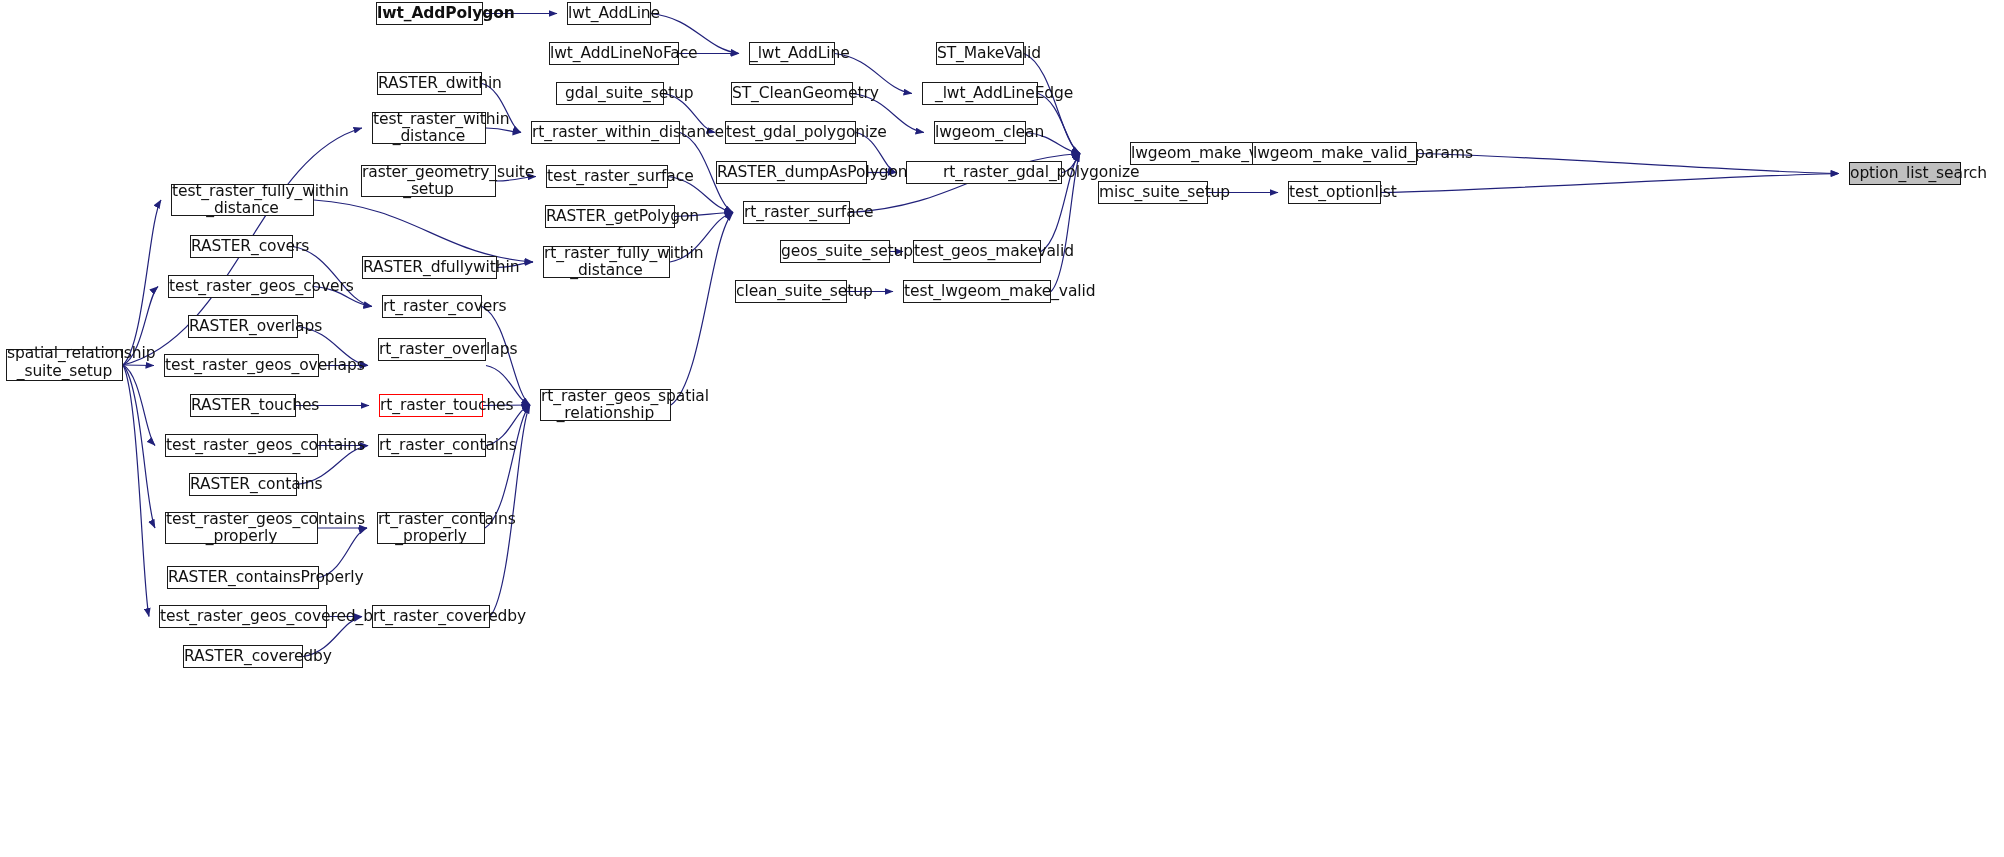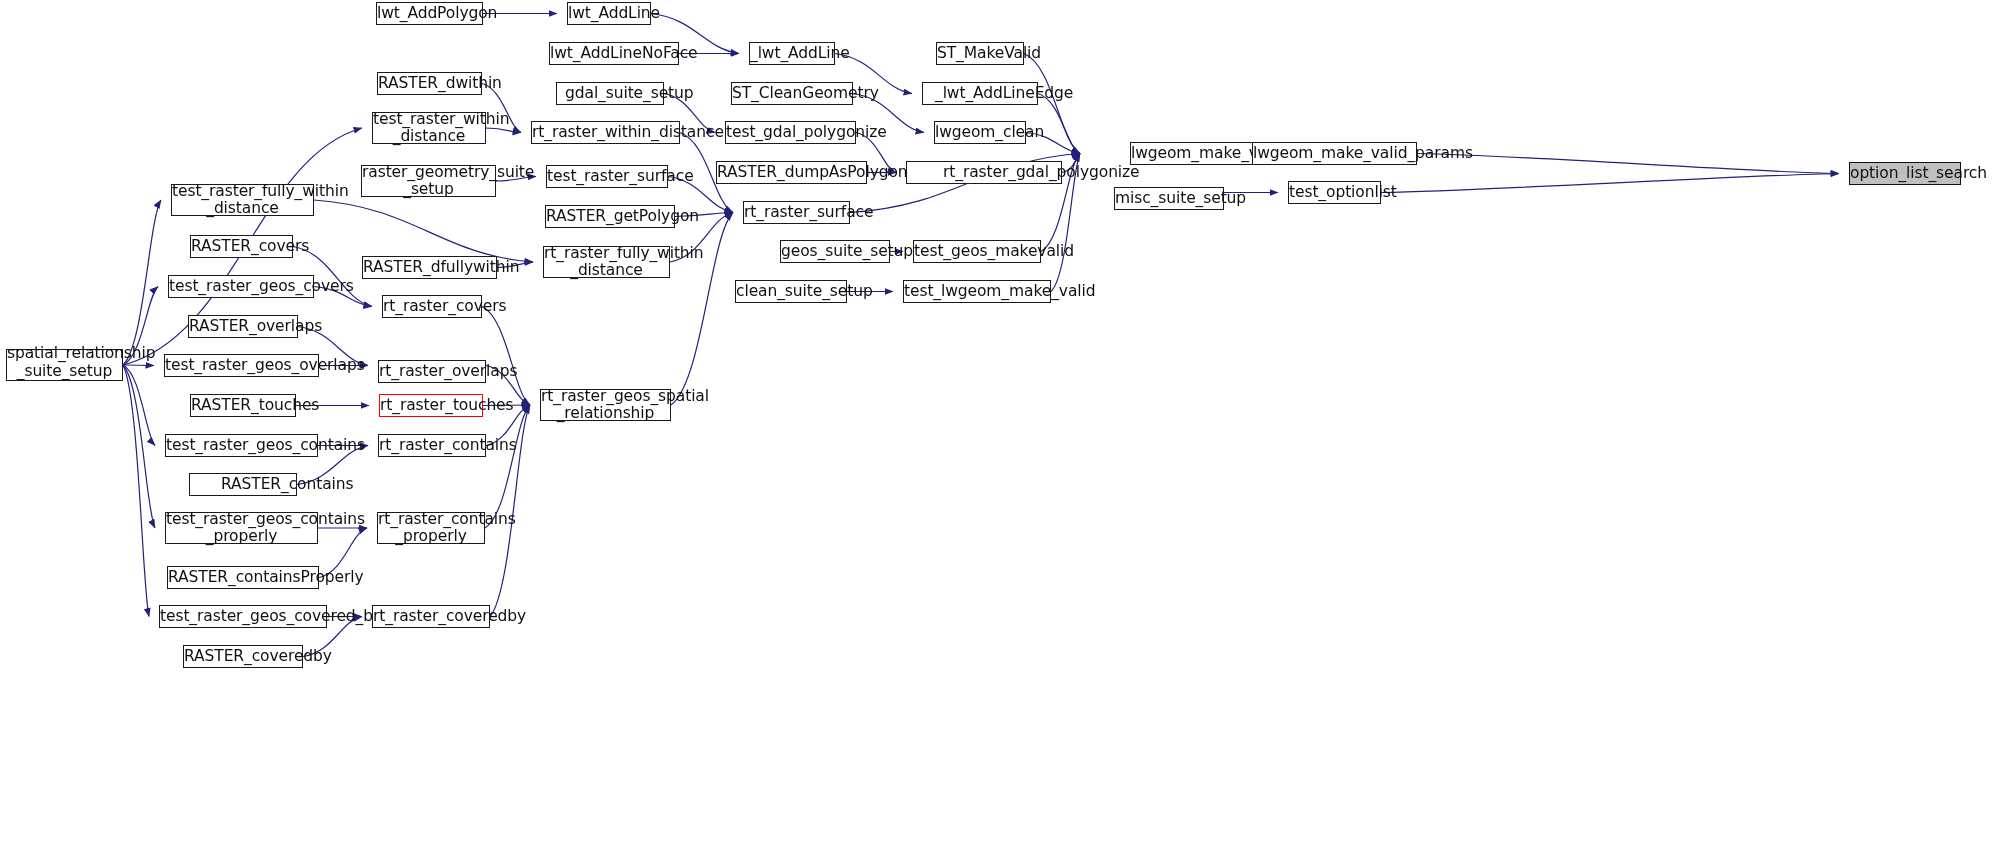--- a/index.html
+++ b/index.html
@@ -116,51 +116,51 @@
         <path d="M 327 616.5 L 362 616.5" stroke="#21217a" stroke-width="1.2" fill="none" marker-end="url(#arrow)"></path>
         <path d="M 303 656.5 C 333.6 651.7, 340.4 621.3, 362 616.5" stroke="#21217a" stroke-width="1.2" fill="none" marker-end="url(#arrow)"></path>
         <path d="M 123 365 C 138.75 395.18, 142.25 586.32, 149 616.5" stroke="#21217a" stroke-width="1.2" fill="none" marker-end="url(#arrow)"></path>
         <path d="M 490 616.5 C 512.05 591.12, 516.95 430.38, 530 405" stroke="#21217a" stroke-width="1.2" fill="none" marker-end="url(#arrow)"></path>
         <path d="M 671 405 C 702.95 381.9, 710.05 235.6, 733 212.5" stroke="#21217a" stroke-width="1.2" fill="none" marker-end="url(#arrow)"></path>
       </g>
   </svg>
   <div id="nodes-group">
       <div class="node" style="left: 6px; top: 349px; width: 117px; height: 32px; align-items: flex-end;"><span class="node-label">spatial_relationship
 _suite_setup</span></div>
-      <div class="node" style="left: 376px; top: 2px; width: 107px; height: 23px;"><span class="node-label">lwt_AddPolygon</span></div>
+      <div class="node" style="left: 376px; top: 2px; width: 107px; height: 23px; font-weight: bold;"><span class="node-label">lwt_AddPolygon</span></div>
       <div class="node" style="left: 377px; top: 72px; width: 105px; height: 23px;"><span class="node-label">RASTER_dwithin</span></div>
       <div class="node" style="left: 372px; top: 112px; width: 114px; height: 32px;"><span class="node-label">test_raster_within
 _distance</span></div>
       <div class="node" style="left: 361px; top: 165px; width: 135px; height: 32px;"><span class="node-label">raster_geometry_suite
 _setup</span></div>
       <div class="node" style="left: 171px; top: 184px; width: 143px; height: 32px;"><span class="node-label">test_raster_fully_within
 _distance</span></div>
       <div class="node" style="left: 190px; top: 235px; width: 103px; height: 23px;"><span class="node-label">RASTER_covers</span></div>
       <div class="node" style="left: 362px; top: 256px; width: 135px; height: 23px;"><span class="node-label">RASTER_dfullywithin</span></div>
       <div class="node" style="left: 168px; top: 275px; width: 146px; height: 23px;"><span class="node-label">test_raster_geos_covers</span></div>
       <div class="node" style="left: 188px; top: 315px; width: 110px; height: 23px;"><span class="node-label">RASTER_overlaps</span></div>
       <div class="node" style="left: 164px; top: 354px; width: 155px; height: 23px;"><span class="node-label">test_raster_geos_overlaps</span></div>
       <div class="node" style="left: 190px; top: 394px; width: 106px; height: 23px;"><span class="node-label">RASTER_touches</span></div>
       <div class="node" style="left: 165px; top: 434px; width: 153px; height: 23px;"><span class="node-label">test_raster_geos_contains</span></div>
-      <div class="node" style="left: 189px; top: 473px; width: 108px; height: 23px; padding-left: 31px;"><span class="node-label">RASTER_contains</span></div>
+      <div class="node" style="left: 189px; top: 473px; width: 108px; height: 23px;"><span class="node-label">RASTER_contains</span></div>
       <div class="node" style="left: 165px; top: 512px; width: 153px; height: 32px;"><span class="node-label">test_raster_geos_contains
 _properly</span></div>
       <div class="node" style="left: 167px; top: 566px; width: 152px; height: 23px;"><span class="node-label">RASTER_containsProperly</span></div>
       <div class="node" style="left: 159px; top: 605px; width: 168px; height: 23px;"><span class="node-label">test_raster_geos_covered_by</span></div>
       <div class="node" style="left: 183px; top: 645px; width: 120px; height: 23px;"><span class="node-label">RASTER_coveredby</span></div>
       <div class="node" style="left: 567px; top: 2px; width: 84px; height: 23px;"><span class="node-label">lwt_AddLine</span></div>
       <div class="node" style="left: 549px; top: 42px; width: 130px; height: 23px;"><span class="node-label">lwt_AddLineNoFace</span></div>
       <div class="node" style="left: 556px; top: 82px; width: 108px; height: 23px; padding-left: 8px;"><span class="node-label">gdal_suite_setup</span></div>
       <div class="node" style="left: 531px; top: 121px; width: 149px; height: 23px;"><span class="node-label">rt_raster_within_distance</span></div>
       <div class="node" style="left: 546px; top: 165px; width: 122px; height: 23px;"><span class="node-label">test_raster_surface</span></div>
       <div class="node" style="left: 545px; top: 205px; width: 130px; height: 23px;"><span class="node-label">RASTER_getPolygon</span></div>
       <div class="node" style="left: 543px; top: 246px; width: 127px; height: 32px;"><span class="node-label">rt_raster_fully_within
 _distance</span></div>
       <div class="node" style="left: 382px; top: 295px; width: 100px; height: 23px;"><span class="node-label">rt_raster_covers</span></div>
-      <div class="node" style="left: 378px; top: 360px; width: 108px; height: 23px;"><span class="node-label">rt_raster_overlaps</span></div>
+      <div class="node" style="left: 378px; top: 338px; width: 108px; height: 23px;"><span class="node-label">rt_raster_overlaps</span></div>
       <div class="node redborder" style="left: 379px; top: 394px; width: 104px; height: 23px;"><span class="node-label">rt_raster_touches</span></div>
       <div class="node" style="left: 540px; top: 389px; width: 131px; height: 32px;"><span class="node-label">rt_raster_geos_spatial
 _relationship</span></div>
       <div class="node" style="left: 378px; top: 434px; width: 108px; height: 23px;"><span class="node-label">rt_raster_contains</span></div>
       <div class="node" style="left: 377px; top: 512px; width: 108px; height: 32px;"><span class="node-label">rt_raster_contains
 _properly</span></div>
       <div class="node" style="left: 372px; top: 605px; width: 118px; height: 23px;"><span class="node-label">rt_raster_coveredby</span></div>
       <div class="node" style="left: 936px; top: 42px; width: 88px; height: 23px;"><span class="node-label">ST_MakeValid</span></div>
       <div class="node" style="left: 731px; top: 82px; width: 122px; height: 23px;"><span class="node-label">ST_CleanGeometry</span></div>
       <div class="node" style="left: 749px; top: 42px; width: 86px; height: 23px;"><span class="node-label">_lwt_AddLine</span></div>
@@ -168,18 +168,18 @@
       <div class="node" style="left: 725px; top: 121px; width: 131px; height: 23px;"><span class="node-label">test_gdal_polygonize</span></div>
       <div class="node" style="left: 934px; top: 121px; width: 92px; height: 23px;"><span class="node-label">lwgeom_clean</span></div>
       <div class="node" style="left: 716px; top: 161px; width: 151px; height: 23px;"><span class="node-label">RASTER_dumpAsPolygons</span></div>
       <div class="node" style="left: 906px; top: 161px; width: 156px; height: 23px; padding-left: 36px;"><span class="node-label">rt_raster_gdal_polygonize</span></div>
       <div class="node" style="left: 743px; top: 201px; width: 107px; height: 23px;"><span class="node-label">rt_raster_surface</span></div>
       <div class="node" style="left: 736px; top: 240px; width: 110px; height: 23px; margin-left: 44px;"><span class="node-label">geos_suite_setup</span></div>
       <div class="node" style="left: 913px; top: 240px; width: 128px; height: 23px;"><span class="node-label">test_geos_makevalid</span></div>
       <div class="node" style="left: 735px; top: 280px; width: 112px; height: 23px;"><span class="node-label">clean_suite_setup</span></div>
       <div class="node" style="left: 903px; top: 280px; width: 148px; height: 23px;"><span class="node-label">test_lwgeom_make_valid</span></div>
       <div class="node" style="left: 1090px; top: 142px; width: 126px; height: 23px; margin-left: 40px;"><span class="node-label">lwgeom_make_valid</span></div>
-      <div class="node" style="left: 1098px; top: 187px; width: 110px; height: 23px; margin-left: 16px;"><span class="node-label">misc_suite_setup</span></div>
+      <div class="node" style="left: 1098px; top: 181px; width: 110px; height: 23px;"><span class="node-label">misc_suite_setup</span></div>
       <div class="node" style="left: 1252px; top: 142px; width: 165px; height: 23px;"><span class="node-label">lwgeom_make_valid_params</span></div>
       <div class="node" style="left: 1288px; top: 181px; width: 93px; height: 23px;"><span class="node-label">test_optionlist</span></div>
       <div class="node highlight" style="left: 1849px; top: 162px; width: 112px; height: 23px;"><span class="node-label">option_list_search</span></div>
     </div>
 </div>
 
 </body></html>

